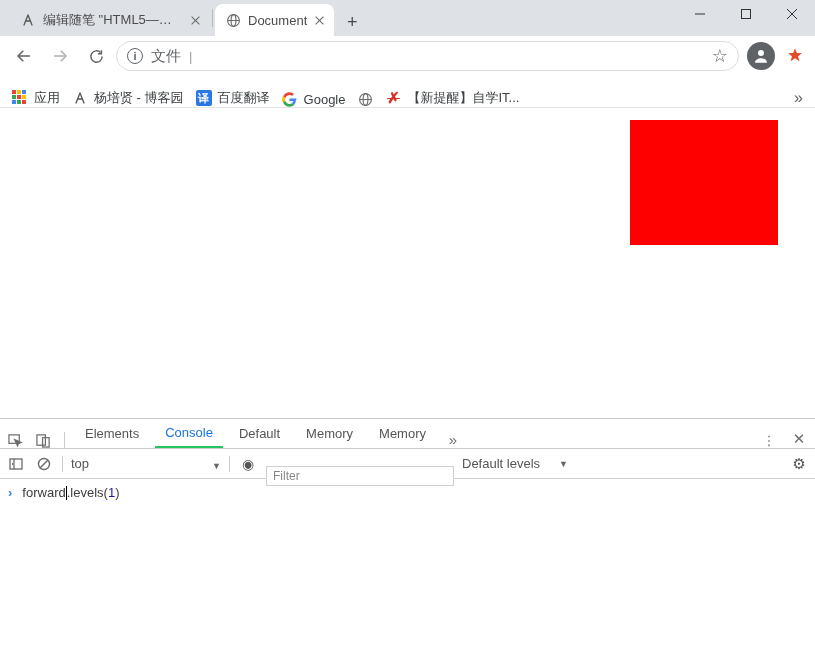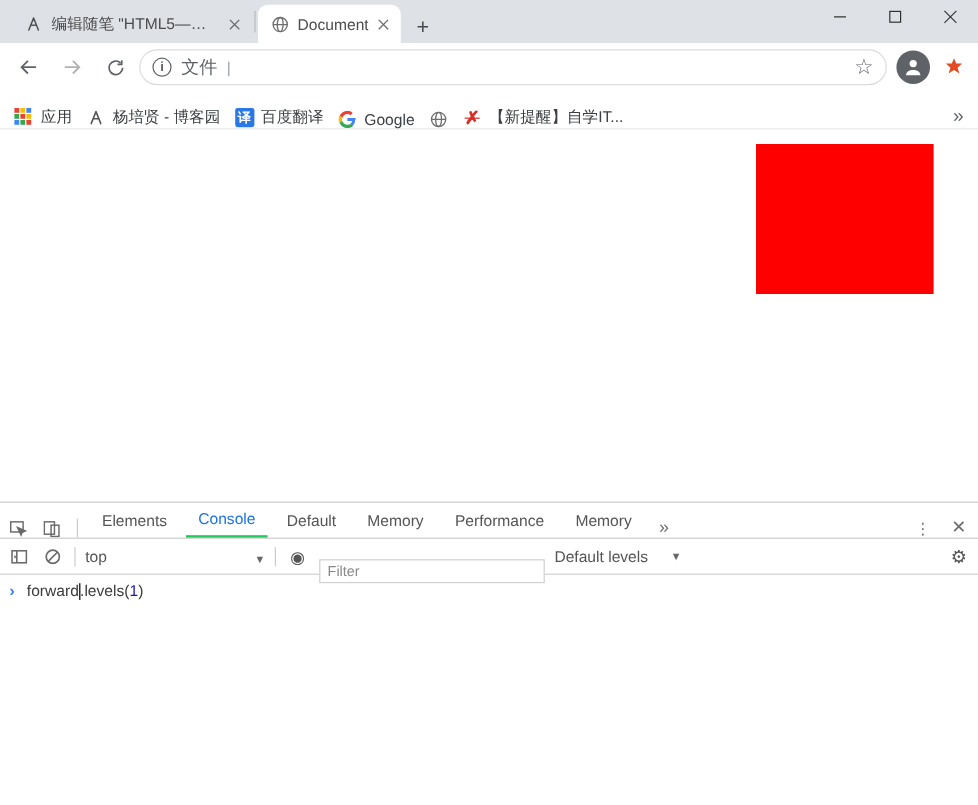--- a/index.html
+++ b/index.html
@@ -242,21 +242,20 @@
         <svg width="15" height="15" viewBox="0 0 16 16" fill="none" stroke="#6b6b6b" stroke-width="1.3">
           <rect x="1" y="2" width="9" height="11"></rect>
           <rect x="7" y="5" width="7" height="10"></rect>
         </svg>
       </span>
     <span class="sep"></span>
     <span class="dt-tab">Elements</span>
     <span class="dt-tab active">Console</span>
     <span class="dt-tab">Default</span>
     <span class="dt-tab">Memory</span>
-    <span class="dt-tab">Performance</span>
     <span class="dt-tab">Memory</span>
     <span class="icn" style="font-size:15px">»</span>
     <span class="spacer"></span>
     <span class="end-ic">⋮</span>
     <span class="end-ic close">✕</span>
   </div>
 
   <div class="dt-tool2">
     <span class="box">
         <svg width="14" height="14" viewBox="0 0 14 14" fill="none" stroke="#6b6b6b" stroke-width="1.3">

